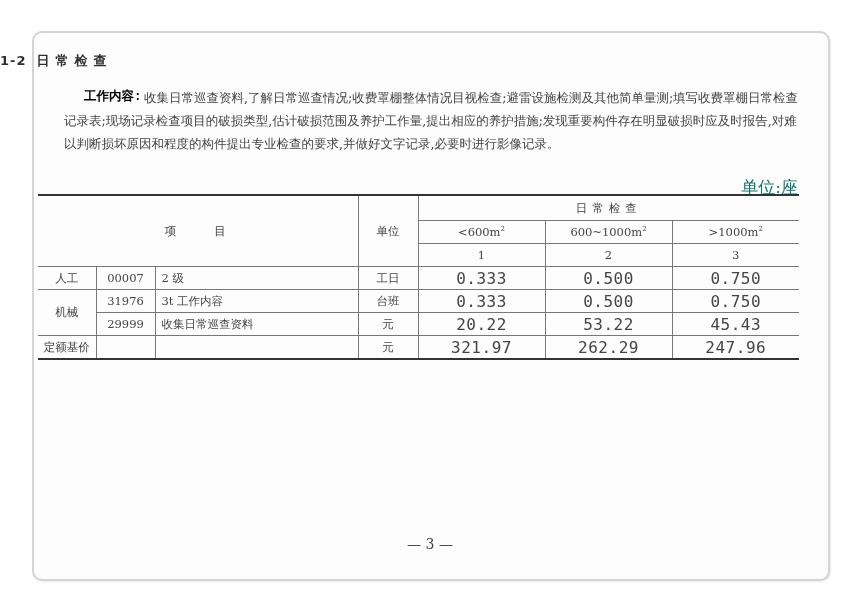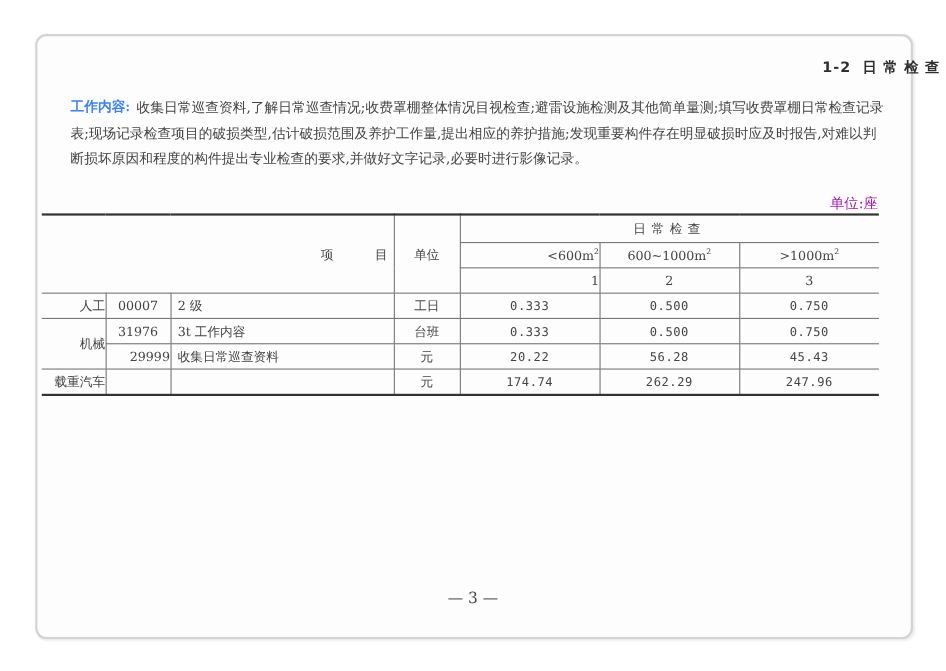--- a/index.html
+++ b/index.html
@@ -6,49 +6,49 @@
   body {
     width:860px; height:610px; background:#ffffff; position:relative; overflow:hidden;
     font-family: "DejaVu Serif", "Liberation Serif", serif; color:#3a3a3a;
   }
   .page {
     position:absolute; left:32px; top:31px; width:794px; height:546px;
     background:#fdfdfe; border:2px solid #d4d4d6; border-radius:10px;
     box-shadow: 1px 1px 2px rgba(0,0,0,0.08);
   }
   .title {
-    position:absolute; left:0; width:860px; top:52px; text-align:right;
+    position:absolute; left:0; width:860px; top:52px; text-align:left;
     font-family:"DejaVu Sans", "Liberation Sans", sans-serif; font-weight:bold;
     font-size:13px; letter-spacing:6px; color:#2e2e2e;
   }
   .title .num { letter-spacing:1px; margin-right:10px; }
   .content {
     position:absolute; left:64px; top:86px; width:740px;
     font-size:12.5px; line-height:23px; color:#444;
   }
   .content .label {
-    font-family:Liberation Serif, serif; font-weight:bold; color:#3b82f6;
-    float:left; width:60px;
+    font-family:Liberation Mono, monospace; font-weight:bold; color:#000000;
+    float:left; width:60px;margin-left:20px;
   }
   .content .body { }
   .unit-note {
-    position:absolute; right:62px; top:176px; font-size:13px; color:#a21caf;
+    position:absolute; right:62px; top:176px; font-size:17px; color:#0f766e;
   }
   table.quota {
     position:absolute; left:38px; top:194px; width:761px;
     border-collapse:collapse; font-size:11.5px; color:#444;
     border-top:2px solid #333; border-bottom:2px solid #333;
   }
   table.quota td {
     border:1px solid #777; text-align:center; padding:0; height:22px;
   }
-  table.quota tr td:first-child { border-left:none;text-align:right; }
+  table.quota tr td:first-child { border-left:none; }
   table.quota tr td:last-child { border-right:none; }
   td.left { text-align:left !important; padding-left:6px !important; }
-  td.mono { font-family:"DejaVu Sans Mono", "Liberation Mono", monospace; font-size:11px; letter-spacing:0.5px; }
+  td.mono { font-family:"DejaVu Sans Mono", "Liberation Mono", monospace; font-size:16px; letter-spacing:0.5px; }
   sup { font-size:7px; }
   .footer {
     position:absolute; left:0; width:860px; top:536px; text-align:center; font-size:14px; color:#444;
   }
   .spaced { letter-spacing:5px; }
 </style>
 </head>
 <body>
 
 <div class="page"></div>
@@ -106,28 +106,28 @@
     <td>台班</td>
     <td class="mono">0.333</td>
     <td class="mono">0.500</td>
     <td class="mono">0.750</td>
   </tr>
   <tr>
     <td>29999</td>
     <td class="left">收集日常巡查资料</td>
     <td>元</td>
     <td class="mono">20.22</td>
-    <td class="mono">56.28</td>
+    <td class="mono">53.22</td>
     <td class="mono">45.43</td>
   </tr>
   <tr>
-    <td>载重汽车</td>
+    <td>定额基价</td>
     <td></td>
     <td class="left"></td>
     <td>元</td>
-    <td class="mono">174.74</td>
+    <td class="mono">321.97</td>
     <td class="mono">262.29</td>
     <td class="mono">247.96</td>
   </tr>
 </tbody>
   </table>
 
 <div class="footer">— 3 —</div>
 
 </body></html>

